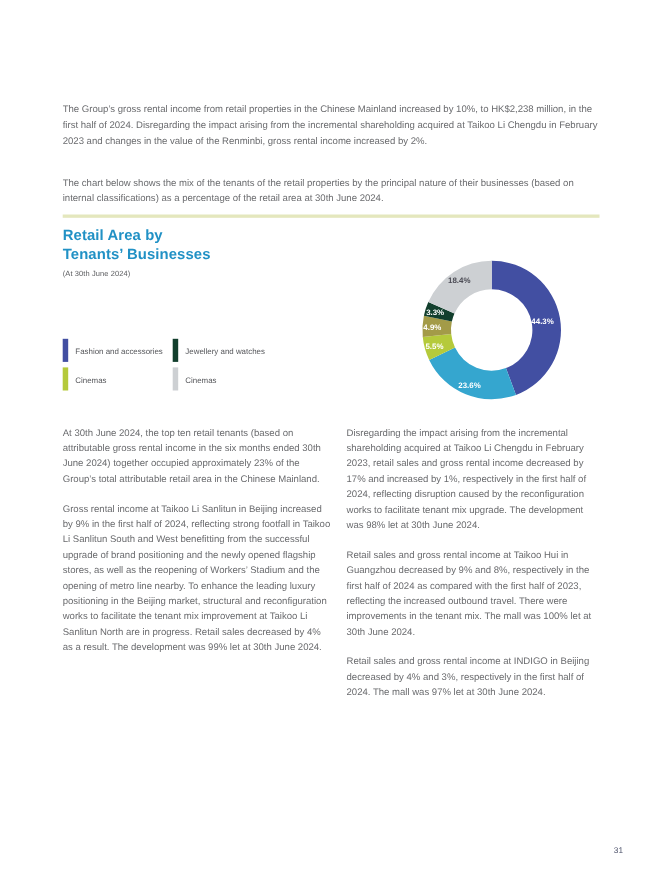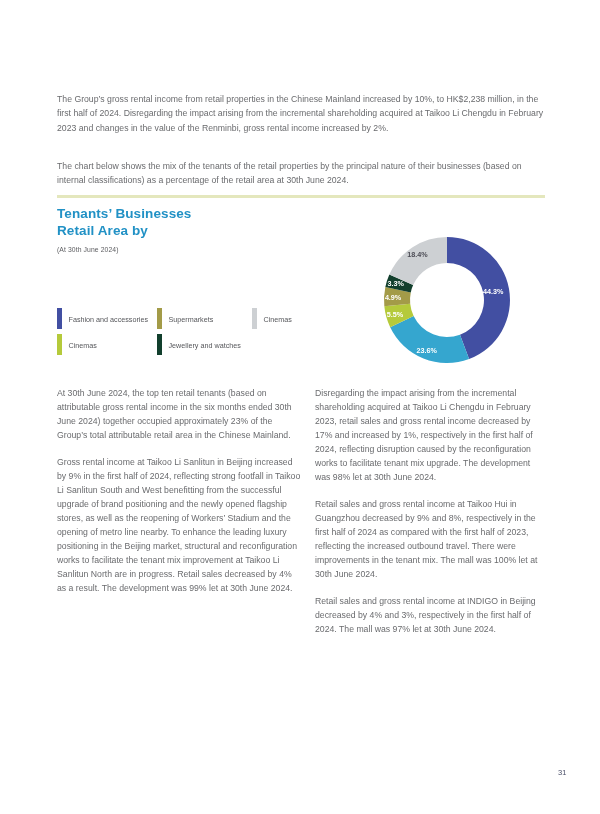--- a/index.html
+++ b/index.html
@@ -39,22 +39,22 @@
 <div class="page">
 
   <div class="intro">
     <p>The Group’s gross rental income from retail properties in the Chinese Mainland increased by 10%, to HK$2,238 million, in the first half of 2024. Disregarding the impact arising from the incremental shareholding acquired at Taikoo Li Chengdu in February 2023 and changes in the value of the Renminbi, gross rental income increased by 2%.</p>
     <p>The chart below shows the mix of the tenants of the retail properties by the principal nature of their businesses (based on internal classifications) as a percentage of the retail area at 30th June 2024.</p>
   </div>
 
   <div class="divider" style="background: rgb(228, 231, 189);"></div>
 
   <div class="section-title" style="color: rgb(33, 145, 197);">
+    <div>Retail Area by</div>
     <div>Tenants’ Businesses</div>
-    <div>Retail Area by</div>
     <div class="section-subtitle">(At 30th June 2024)</div>
   </div>
 
   <svg id="donut-svg" width="160" height="160" viewBox="0 0 160 160">
       <path d="M 80.00 17.00 A 63 63 0 0 1 102.08 139.00 L 92.97 114.65 A 37 37 0 0 0 80.00 43.00 Z" fill="#424fa2"></path>
       <text x="126.25" y="74.13" text-anchor="middle" fill="#ffffff">44.3%</text>
       <path d="M 102.08 139.00 A 63 63 0 0 1 23.17 107.18 L 46.62 95.96 A 37 37 0 0 0 92.97 114.65 Z" fill="#35a6cf"></path>
       <text x="59.81" y="132.58" text-anchor="middle" fill="#ffffff">23.6%</text>
       <path d="M 23.17 107.18 A 63 63 0 0 1 17.32 86.32 L 43.19 83.71 A 37 37 0 0 0 46.62 95.96 Z" fill="#b5ca3b"></path>
       <text x="28.00" y="97.08" text-anchor="middle" fill="#ffffff">5.5%</text>
@@ -69,24 +69,20 @@
   <div class="legend" id="legend">
       <div class="legend-item">
         <span class="legend-swatch" style="background: rgb(66, 79, 162);"></span>
         <span class="legend-label">Fashion and accessories</span>
       </div>
       <div class="legend-item">
         <span class="legend-swatch" style="background: rgb(181, 202, 59);"></span>
         <span class="legend-label">Cinemas</span>
       </div>
       <div class="legend-item">
-        <span class="legend-swatch" style="background: rgb(163, 155, 72);"></span>
-        <span class="legend-label">Supermarkets</span>
-      </div>
-      <div class="legend-item">
         <span class="legend-swatch" style="background: rgb(18, 63, 45);"></span>
         <span class="legend-label">Jewellery and watches</span>
       </div>
       <div class="legend-item">
         <span class="legend-swatch" style="background: rgb(205, 208, 211);"></span>
         <span class="legend-label">Cinemas</span>
       </div>
     </div>
 
   <div class="body-cols">

